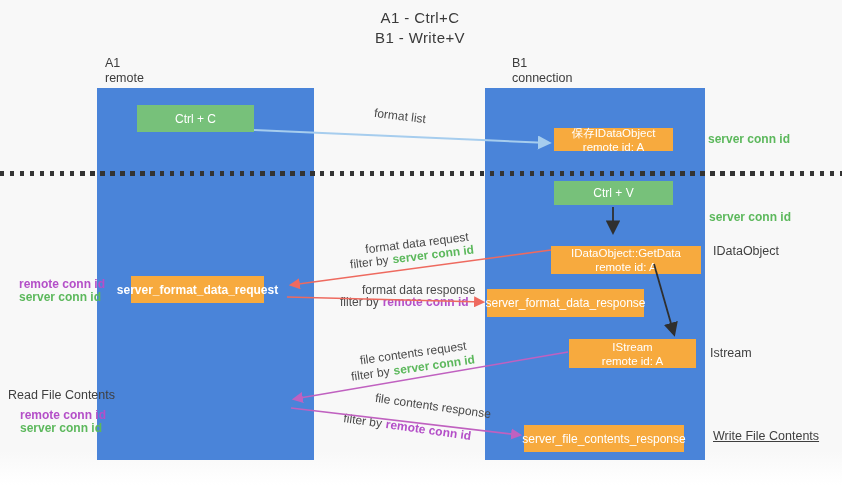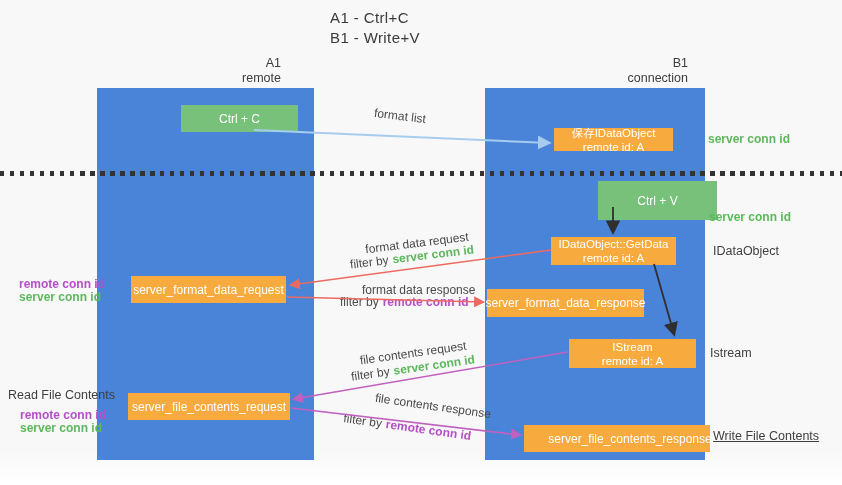--- a/index.html
+++ b/index.html
@@ -15,37 +15,37 @@
     --text-dark:#3f3f3f;
     --bg:#f8f8f8;
   }
   html,body{margin:0;padding:0;}
   body{font-family:"Liberation Sans","DejaVu Sans",sans-serif;background:#fff;}
   .stage{
     position:relative;width:842px;height:485px;overflow:hidden;
     background:linear-gradient(180deg,var(--bg) 0%,var(--bg) 93%,#ffffff 100%);
   }
   .title{
-    position:absolute;left:330px;top:8px;width:180px;text-align:left;
+    position:absolute;left:330px;top:8px;width:180px;text-align:center;
     font-size:15px;line-height:20px;color:#3a3a3a;letter-spacing:.4px;
   }
   .col-header{
-    position:absolute;width:176px;text-align:right;
+    position:absolute;width:176px;text-align:left;
     font-size:12.5px;line-height:14.5px;color:#3c3c3c;
   }
   .column{position:absolute;top:88px;height:372px;background:var(--column);}
   .dotted{
     position:absolute;left:0;top:171px;width:842px;height:5px;z-index:3;
     background:repeating-linear-gradient(90deg,#333 0px,#333 4.5px,transparent 4.5px,transparent 10px);
   }
   .box{
     position:absolute;z-index:4;display:flex;flex-direction:column;
     align-items:center;justify-content:center;color:#fff;text-align:center;
   }
-  .box.green{background:var(--green-box);font-size:12px;margin-left:44px;}
+  .box.green{background:var(--green-box);font-size:12px;}
   .box.orange{background:var(--orange-box);}
   .box .l1,.box .l2{font-size:11.5px;line-height:14px;}
   .box .single{font-size:12px;}
   .side-label{position:absolute;font-size:12px;line-height:13.5px;font-weight:bold;z-index:5;}
   .side-label.green{color:var(--text-green);}
   .side-label.purple{color:var(--text-purple);}
   .side-label.plain{color:var(--text-dark);font-weight:normal;font-size:12.5px;}
   .flow-label{
     position:absolute;z-index:5;font-size:12px;color:#4a4a4a;
     text-align:center;white-space:nowrap;
@@ -111,46 +111,43 @@
     <path d="M551,250 L291,285" class="st-red" marker-end="url(#ah-red)"></path>
     <path d="M287,297 L483,302" class="st-red" marker-end="url(#ah-red)"></path>
     <path d="M654,264 L674,334" class="st-black" marker-end="url(#ah-black)"></path>
     <path d="M568,352 L294,399" class="st-mag" marker-end="url(#ah-mag)"></path>
     <path d="M291,408 L520,435" class="st-mag" marker-end="url(#ah-mag)"></path>
   </svg>
 
   <div class="box green" style="left:137px;top:105px;width:117px;height:27px;">
     <span class="single">Ctrl + C</span>
   </div>
-  <div class="box orange" style="left:131px;top:276px;width:155px;height:27px;">
+  <div class="box orange" style="left:131px;top:276px;width:133px;height:27px;font-weight:bold;">
     <span class="single">server_format_data_request</span>
-  </div>
-  <div class="box orange" style="left:128px;top:393px;width:162px;height:27px;">
-    <span class="single">server_file_contents_request</span>
   </div>
 
   <div class="box orange" style="left:554px;top:128px;width:119px;height:23px;">
     <span class="l1">保存IDataObject</span>
     <span class="l2">remote id: A</span>
   </div>
-  <div class="box green" style="left:554px;top:181px;width:119px;height:39px;">
+  <div class="box green" style="left:554px;top:181px;width:119px;height:24px;">
     <span class="single">Ctrl + V</span>
   </div>
-  <div class="box orange" style="left:551px;top:237px;width:125px;height:28px;">
+  <div class="box orange" style="left:551px;top:246px;width:150px;height:28px;">
     <span class="l1">IDataObject::GetData</span>
     <span class="l2">remote id: A</span>
   </div>
   <div class="box orange" style="left:487px;top:289px;width:157px;height:28px;">
     <span class="single">server_format_data_response</span>
   </div>
   <div class="box orange" style="left:569px;top:339px;width:127px;height:29px;">
     <span class="l1">IStream</span>
     <span class="l2">remote id: A</span>
   </div>
-  <div class="box orange" style="left:524px;top:425px;width:160px;height:27px;padding-left:26px;">
+  <div class="box orange" style="left:524px;top:425px;width:160px;height:27px;">
     <span class="single">server_file_contents_response</span>
   </div>
 
   <div class="side-label green" style="left:708px;top:133px;">server conn id</div>
   <div class="side-label green" style="left:709px;top:211px;">server conn id</div>
   <div class="side-label plain" style="left:713px;top:245px;">IDataObject</div>
   <div class="side-label plain" style="left:710px;top:347px;">Istream</div>
   <div class="side-label plain" style="left:713px;top:430px;text-decoration:underline;">Write File Contents</div>
 
   <div class="side-label purple" style="left:19px;top:278px;">remote conn id</div>

